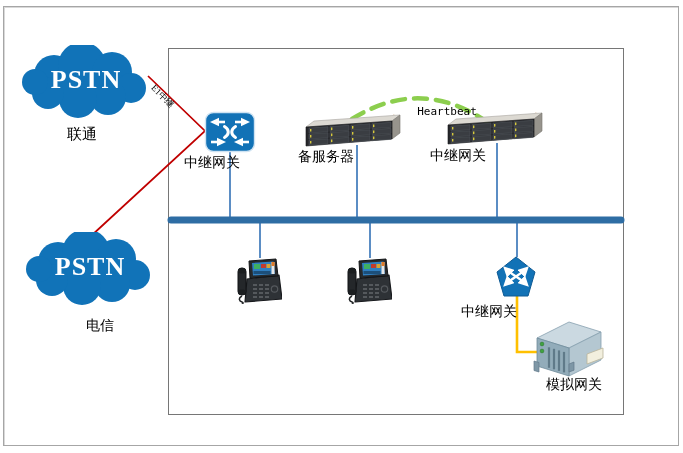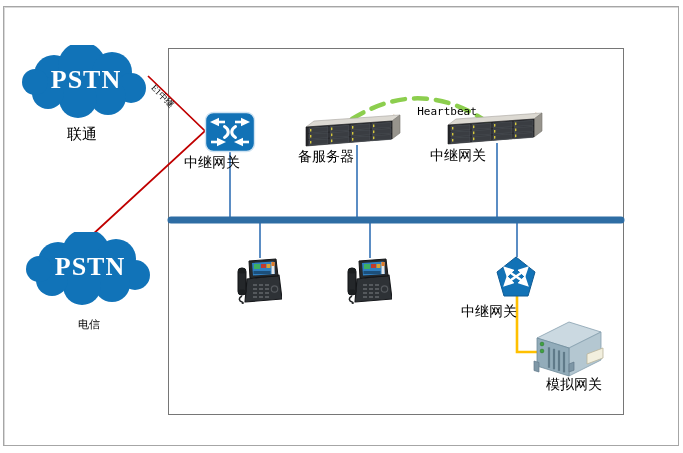--- a/index.html
+++ b/index.html
@@ -197,20 +197,20 @@
       <line x1="33" y1="37.9" x2="33" y2="58.4"></line>
   </g>
   <circle cx="11" cy="30" r="1.9" fill="#3FA33F" stroke="#2C702C" stroke-width="0.5"></circle>
   <circle cx="11" cy="37" r="1.9" fill="#3FA33F" stroke="#2C702C" stroke-width="0.5"></circle>
   <polygon points="56,40 72,34 72,44 56,50" fill="#F2EFDE" stroke="#B9B49A" stroke-width="0.8"></polygon>
   <polygon points="3,47 8,48.5 8,58 3,56.5" fill="#7E97A6" stroke="#62798A" stroke-width="0.7"></polygon>
   <polygon points="38,58 43,56.2 43,48 38,50" fill="#7E97A6" stroke="#62798A" stroke-width="0.7"></polygon>
 </svg>
 
 <div class="lbl" style="left:82px;top:125px;font-size:15px">联通</div>
-<div class="lbl" style="left:89px;top:317px;font-size:11px">电信</div>
+<div class="lbl" style="left:100px;top:317px;font-size:14px">电信</div>
 <div class="lbl" style="left:212px;top:154px">中继网关</div>
 <div class="lbl" style="left:326px;top:148px">备服务器</div>
 <div class="lbl" style="left:458px;top:147px">中继网关</div>
 <div class="lbl" style="left:489px;top:303px">中继网关</div>
 <div class="lbl" style="left:574px;top:376px">模拟网关</div>
 <div class="lbl heartbeat-lbl" style="left:437px;top:105px">Heartbeat</div>
 <div class="e1-lbl">E1中继</div>
 
 </body></html>

